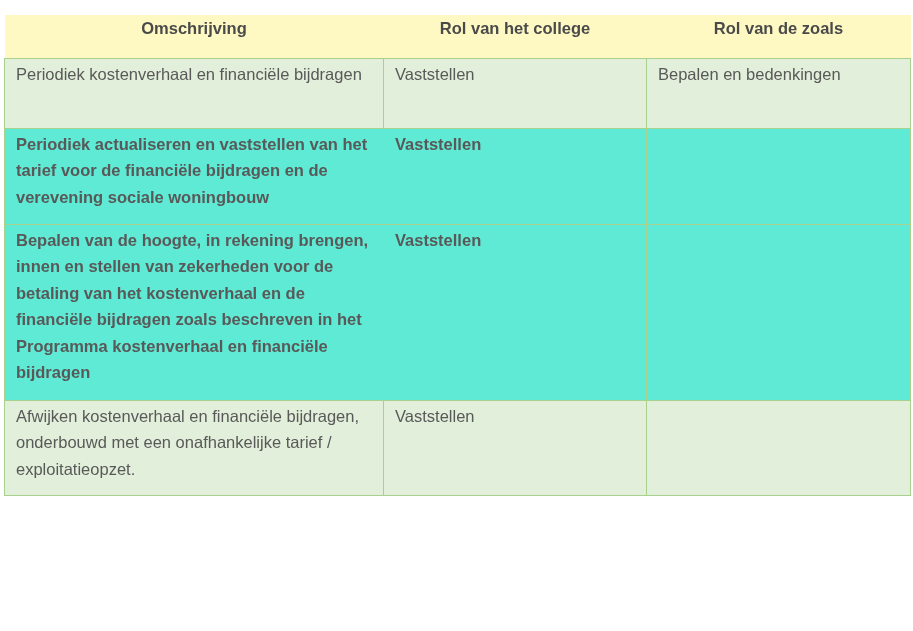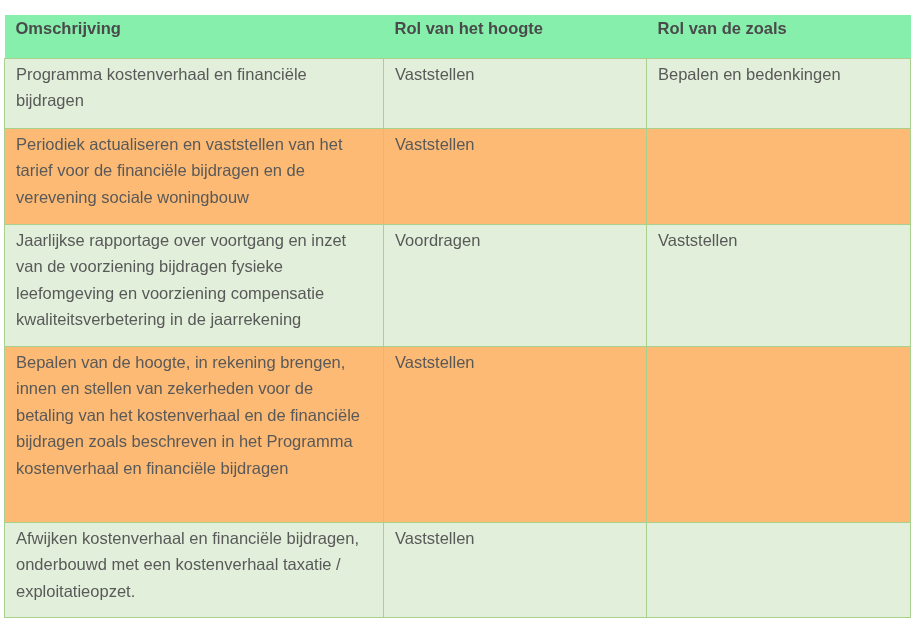--- a/index.html
+++ b/index.html
@@ -6,74 +6,69 @@
   body { width: 913px; height: 631px; position: relative; overflow: hidden;
          font-family: "Liberation Sans", "DejaVu Sans", sans-serif; }
   table.roles {
     position: absolute; left: 4px; top: 15px;
     width: 906px; border-collapse: collapse; table-layout: fixed;
   }
   table.roles col.c1 { width: 379px; }
   table.roles col.c2 { width: 263px; }
   table.roles col.c3 { width: 264px; }
   thead th {
-    background: #86efac; color: #4a4a4a; font-weight: bold;
-    text-align: left; vertical-align: top;
+    background: #fef9c3; color: #4a4a4a; font-weight: bold;
+    text-align: center; vertical-align: top;
     font-size: 16.5px; height: 43px; padding: 4px 11px 0 11px; box-sizing: border-box;
     border: none;
   }
   tbody td {
     color: #595959; font-size: 16.5px; line-height: 26.5px;
     vertical-align: top; padding: 2px 11px 0 11px; box-sizing: border-box;
     border: 1px solid #a9d18e;
   }
   tbody tr.band td { background: #e2efda; }
-  tbody tr.plain td { background: #fdba74; }
+  tbody tr.plain td { background: #5eead4; font-weight: bold; }
   tr.r1 td { height: 70px; }
   tr.r2 td { height: 96px; }
   tr.r3 td { height: 122px; }
   tr.r4 td { height: 176px; margin-top: 40px; }
   tr.r5 td { height: 95px; }
 </style>
 </head>
 <body>
 
 <table class="roles">
   <colgroup>
       <col class="c1">
       <col class="c2">
       <col class="c3">
     </colgroup>
   <thead>
     <tr>
       <th>Omschrijving</th>
-      <th>Rol van het hoogte</th>
+      <th>Rol van het college</th>
       <th>Rol van de zoals</th>
     </tr>
   </thead>
   <tbody>
     <tr class="band r1">
-      <td>Programma kostenverhaal en financiële bijdragen</td>
+      <td>Periodiek kostenverhaal en financiële bijdragen</td>
       <td>Vaststellen</td>
       <td>Bepalen en bedenkingen</td>
     </tr>
     <tr class="plain r2">
       <td>Periodiek actualiseren en vaststellen van het tarief voor de financiële bijdragen en de verevening sociale woningbouw</td>
       <td>Vaststellen</td>
       <td></td>
     </tr>
-    <tr class="band r3">
-      <td>Jaarlijkse rapportage over voortgang en inzet van de voorziening bijdragen fysieke leefomgeving en voorziening compensatie kwaliteitsverbetering in de jaarrekening</td>
-      <td>Voordragen</td>
-      <td>Vaststellen</td>
-    </tr>
     <tr class="plain r4">
       <td>Bepalen van de hoogte, in rekening brengen, innen en stellen van zekerheden voor de betaling van het kostenverhaal en de financiële bijdragen zoals beschreven in het Programma kostenverhaal en financiële bijdragen</td>
       <td>Vaststellen</td>
       <td></td>
     </tr>
     <tr class="band r5">
-      <td>Afwijken kostenverhaal en financiële bijdragen, onderbouwd met een kostenverhaal taxatie / exploitatieopzet.</td>
+      <td>Afwijken kostenverhaal en financiële bijdragen, onderbouwd met een onafhankelijke tarief / exploitatieopzet.</td>
       <td>Vaststellen</td>
       <td></td>
     </tr>
   </tbody>
 </table>
 
 </body></html>

